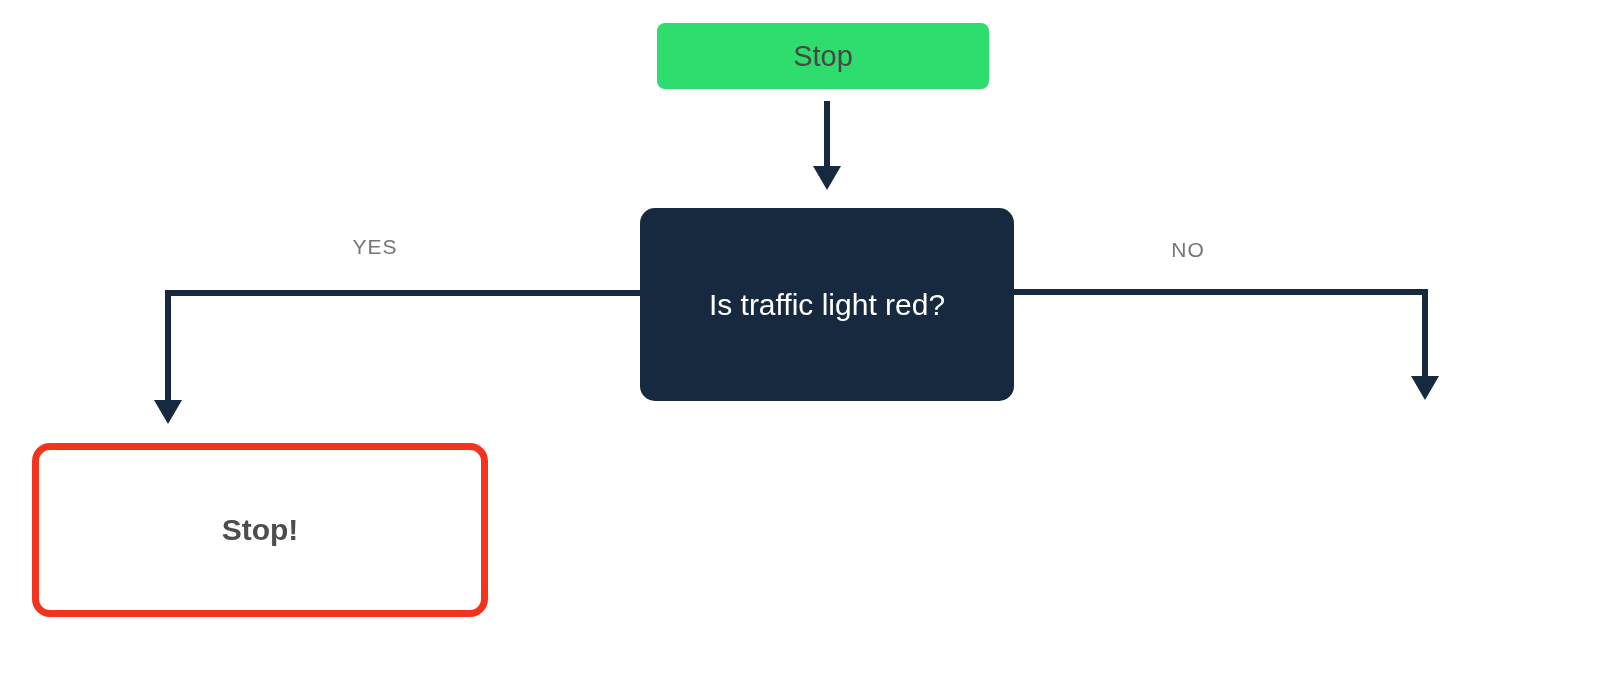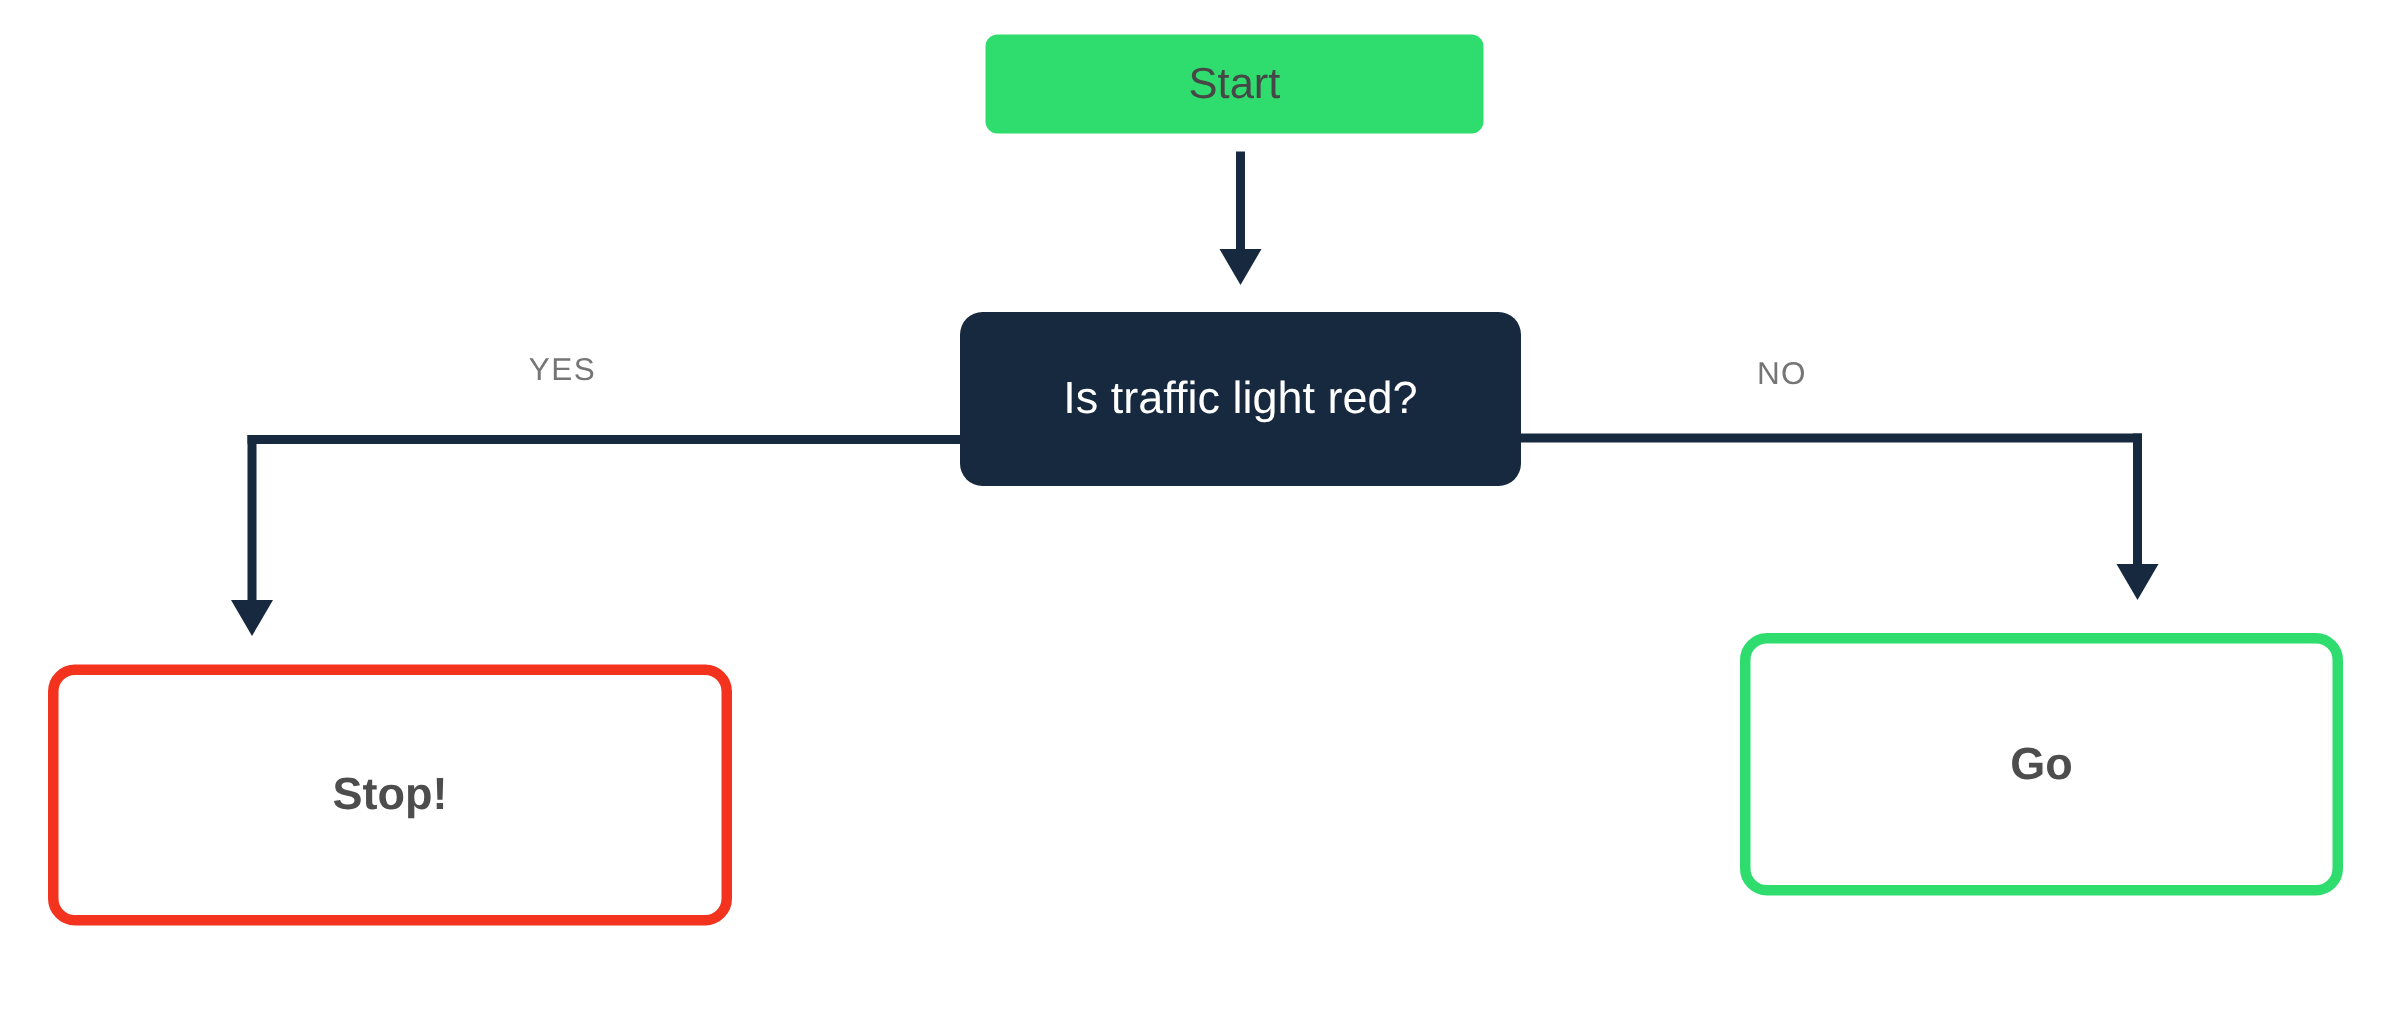--- a/index.html
+++ b/index.html
@@ -28,21 +28,21 @@
     text-align: center;
   }
   .node.start {
     left: 657px; top: 23px; width: 332px; height: 66px;
     background: var(--green);
     border-radius: 8px;
     color: var(--text-dark);
     font-size: 29px;
   }
   .node.decision {
-    left: 640px; top: 208px; width: 374px; height: 116px;
+    left: 640px; top: 208px; width: 374px; height: 193px;
     background: var(--navy);
     border-radius: 15px;
     color: #ffffff;
     font-size: 30px;
   }
   .node.stop {
     left: 32px; top: 443px; width: 456px; height: 174px;
     background: #ffffff;
     border: 7px solid var(--red);
     border-radius: 18px;
@@ -77,34 +77,33 @@
     font-size: 21px;
     letter-spacing: 1px;
     white-space: nowrap;
   }
 </style>
 </head>
 <body>
 
 <div class="canvas">
 
-  <div class="node start">Start</div>
+  <div class="node start">Stop</div>
 
   <div class="line" style="left:824px; top:101px; width:6px; height:66px;"></div>
   <div class="arrowhead" style="left:813px; top:166px;"></div>
 
   <div class="node decision">Is traffic light red?</div>
 
   <div class="edge-label" style="left:375px; top:247px;">YES</div>
   <div class="line" style="left:165px; top:290px; width:475px; height:6px;"></div>
   <div class="line" style="left:165px; top:290px; width:6px; height:112px;"></div>
   <div class="arrowhead" style="left:154px; top:400px;"></div>
 
   <div class="node stop">Stop!</div>
 
   <div class="edge-label" style="left:1188px; top:250px;">NO</div>
   <div class="line" style="left:1014px; top:289px; width:414px; height:6px;"></div>
   <div class="line" style="left:1422px; top:289px; width:6px; height:89px;"></div>
   <div class="arrowhead" style="left:1411px; top:376px;"></div>
 
-  <div class="node go">Go</div>
 
 </div>
 
 </body></html>

